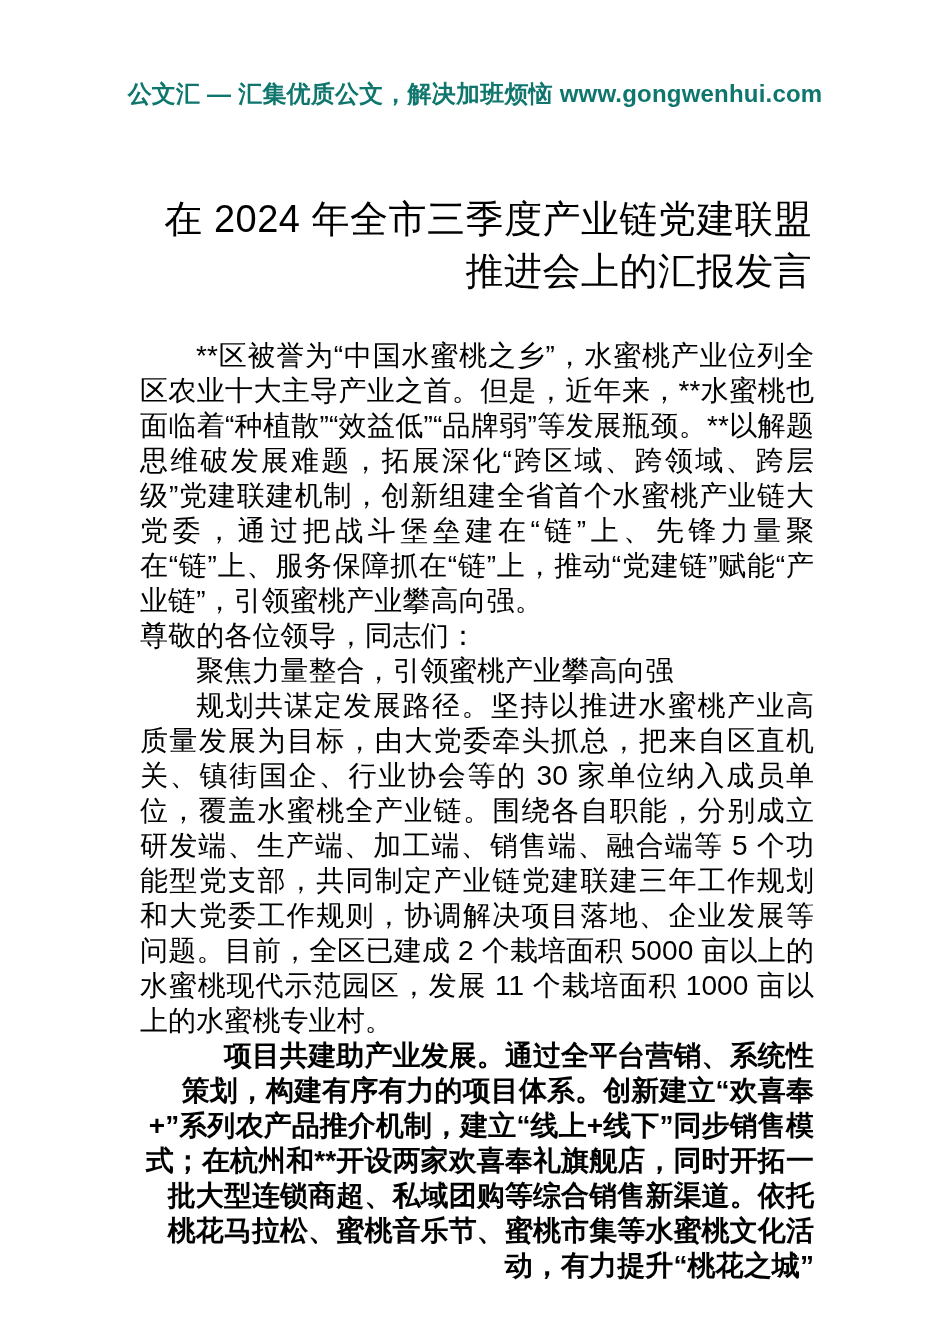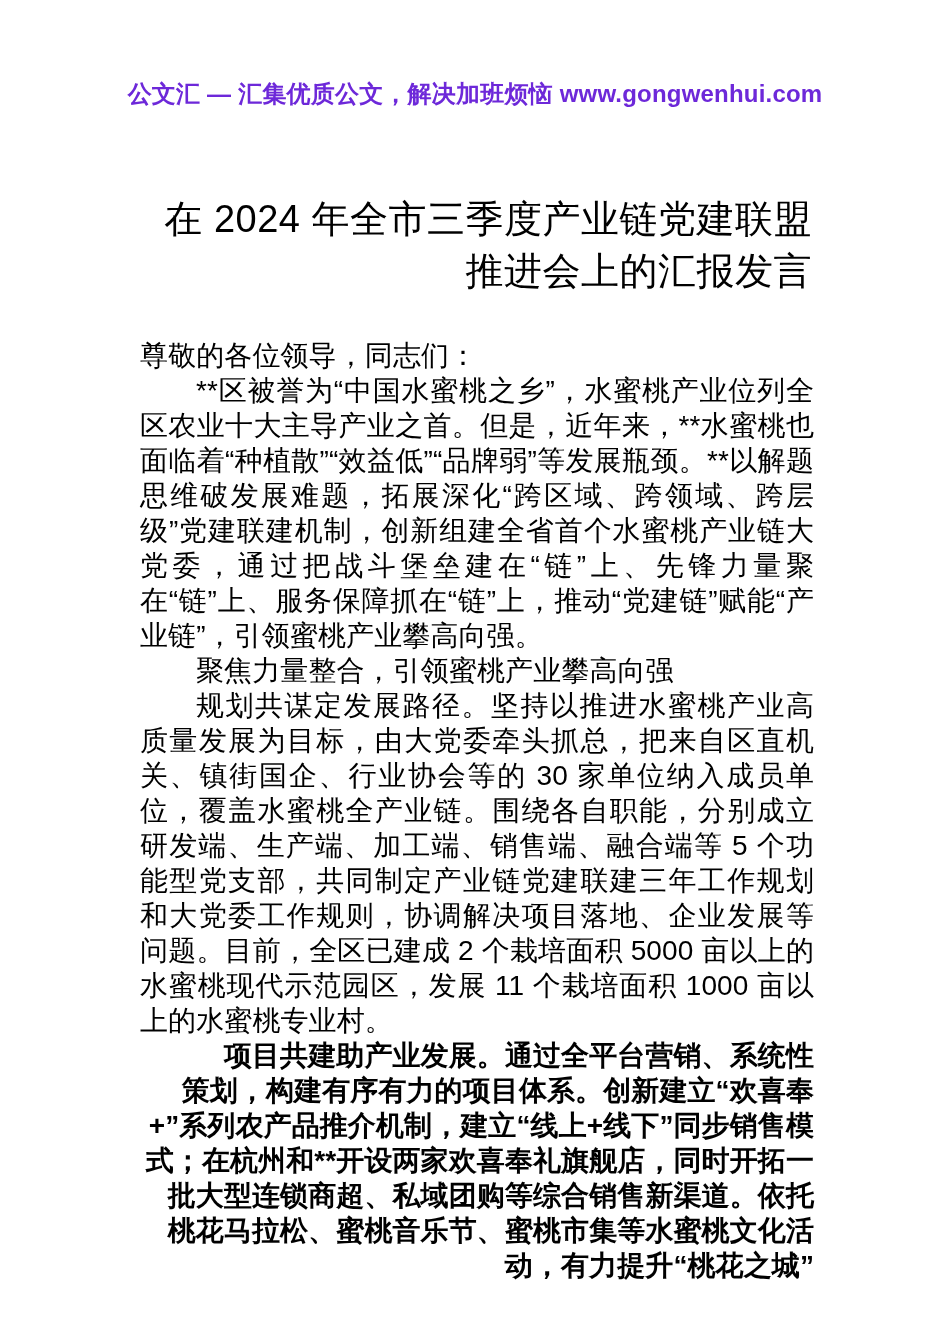--- a/index.html
+++ b/index.html
@@ -21,21 +21,21 @@
     height: 1344px;
     background: #ffffff;
     box-sizing: border-box;
   }
   .watermark-header {
     position: absolute;
     top: 78px;
     left: 0;
     width: 950px;
     text-align: center;
-    color: #6d28d9;
+    color: #0f766e;
     font-size: 24px;
     font-weight: 700;
     letter-spacing: 0.2px;
     white-space: nowrap;
     font-family: "Liberation Sans", "DejaVu Sans", sans-serif;
   }
   .doc-title {
     position: absolute;
     top: 168px;
     left: 140px;
@@ -74,20 +74,20 @@
 </head>
 <body>
 
 <div class="page">
 
   <div class="watermark-header">公文汇 — 汇集优质公文，解决加班烦恼 www.gongwenhui.com</div>
 
   <h1 class="doc-title">在 2024 年全市三季度产业链党建联盟推进会上的汇报发言</h1>
 
   <div class="body-block">
+    <p class="para indent">**区被誉为“中国水蜜桃之乡”，水蜜桃产业位列全区农业十大主导产业之首。但是，近年来，**水蜜桃也面临着“种植散”“效益低”“品牌弱”等发展瓶颈。**以解题思维破发展难题，拓展深化“跨区域、跨领域、跨层级”党建联建机制，创新组建全省首个水蜜桃产业链大党委，通过把战斗堡垒建在“链”上、先锋力量聚在“链”上、服务保障抓在“链”上，推动“党建链”赋能“产业链”，引领蜜桃产业攀高向强。</p>
     <p class="para">尊敬的各位领导，同志们：</p>
-    <p class="para indent">**区被誉为“中国水蜜桃之乡”，水蜜桃产业位列全区农业十大主导产业之首。但是，近年来，**水蜜桃也面临着“种植散”“效益低”“品牌弱”等发展瓶颈。**以解题思维破发展难题，拓展深化“跨区域、跨领域、跨层级”党建联建机制，创新组建全省首个水蜜桃产业链大党委，通过把战斗堡垒建在“链”上、先锋力量聚在“链”上、服务保障抓在“链”上，推动“党建链”赋能“产业链”，引领蜜桃产业攀高向强。</p>
     <p class="para indent">聚焦力量整合，引领蜜桃产业攀高向强</p>
     <p class="para indent">规划共谋定发展路径。坚持以推进水蜜桃产业高质量发展为目标，由大党委牵头抓总，把来自区直机关、镇街国企、行业协会等的 30 家单位纳入成员单位，覆盖水蜜桃全产业链。围绕各自职能，分别成立研发端、生产端、加工端、销售端、融合端等 5 个功能型党支部，共同制定产业链党建联建三年工作规划和大党委工作规则，协调解决项目落地、企业发展等问题。目前，全区已建成 2 个栽培面积 5000 亩以上的水蜜桃现代示范园区，发展 11 个栽培面积 1000 亩以上的水蜜桃专业村。</p>
     <p class="para indent">项目共建助产业发展。通过全平台营销、系统性策划，构建有序有力的项目体系。创新建立“欢喜奉+”系列农产品推介机制，建立“线上+线下”同步销售模式；在杭州和**开设两家欢喜奉礼旗舰店，同时开拓一批大型连锁商超、私域团购等综合销售新渠道。依托桃花马拉松、蜜桃音乐节、蜜桃市集等水蜜桃文化活动，有力提升“桃花之城”</p>
   </div>
 
 </div>
 
 </body></html>

